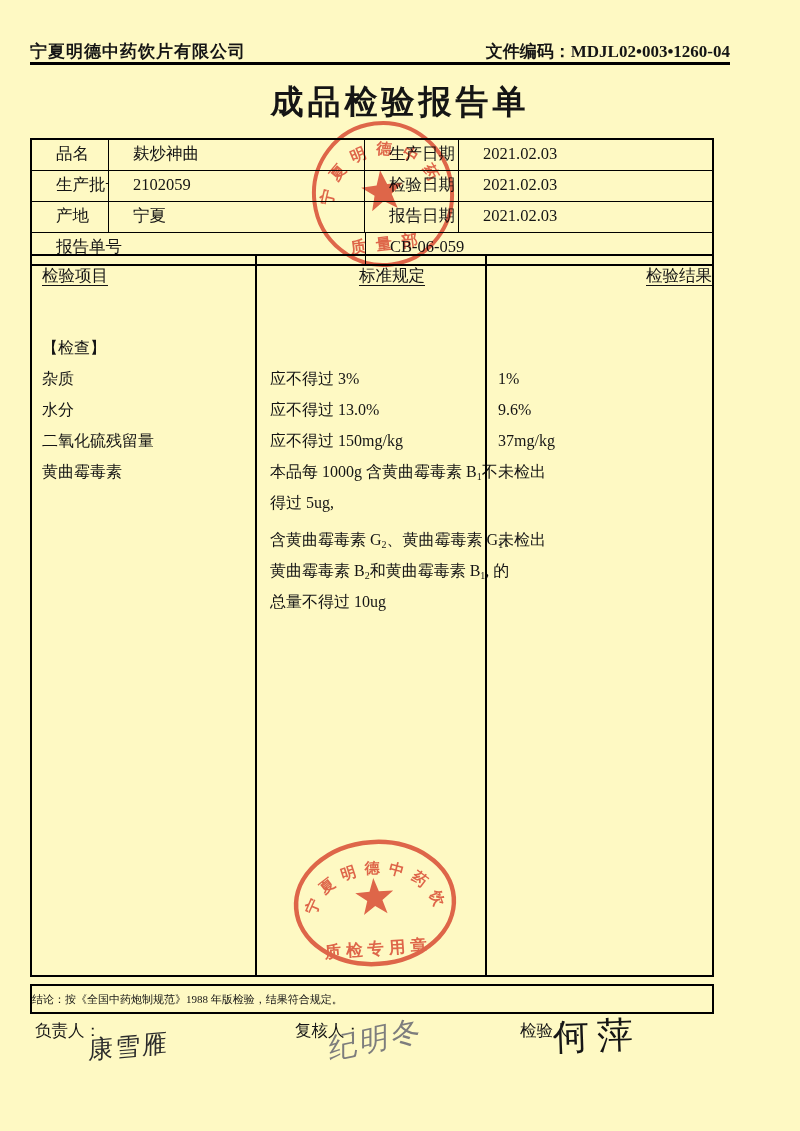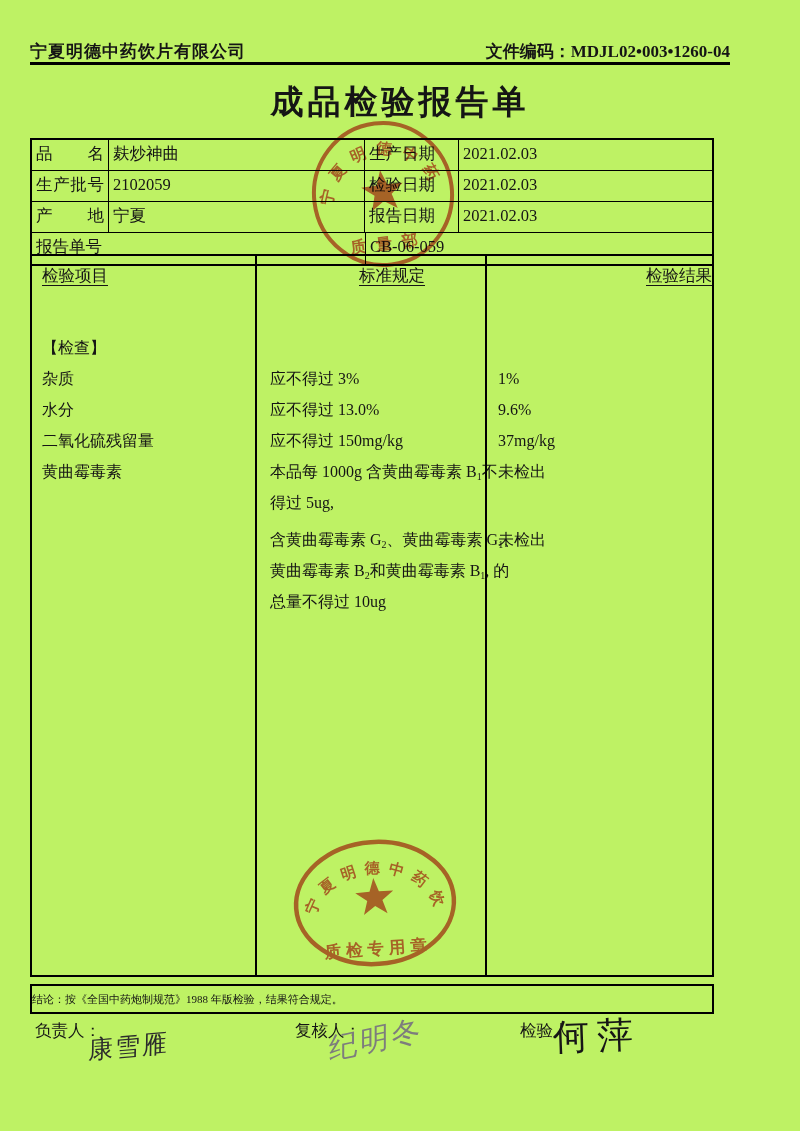--- a/index.html
+++ b/index.html
@@ -1,32 +1,32 @@
 <!DOCTYPE html>
 <html><head>
 <meta charset="utf-8">
 <style>
   html,body{margin:0;padding:0;background:#888;}
-  .page{position:relative;width:800px;height:1131px;margin:0 auto;background:#bef264;
+  .page{position:relative;width:800px;height:1131px;margin:0 auto;background:#fef9c3;
         font-family:"Liberation Serif","DejaVu Serif",serif;color:#151515;overflow:hidden;}
 
   
   .hdr-left{position:absolute;left:30px;top:40px;font-size:17px;font-weight:bold;letter-spacing:1px;}
   .hdr-right{position:absolute;right:70px;top:40px;font-size:17px;font-weight:bold;}
   .hdr-rule{position:absolute;left:30px;top:62px;width:700px;height:2.5px;background:#000;}
 
   
   .title{position:absolute;left:0;top:80px;width:100%;text-align:center;font-size:33px;font-weight:bold;
          letter-spacing:4px;font-family:"Liberation Sans","DejaVu Sans",sans-serif;}
 
   
   .info{position:absolute;left:30px;top:138px;width:684px;border:2px solid #000;box-sizing:border-box;background:transparent;}
   .irow{display:flex;height:31px;border-bottom:1.5px solid #000;box-sizing:border-box;}
   .irow:last-child{border-bottom:none;}
-  .icell{box-sizing:border-box;padding:0 4px;font-size:16.5px;line-height:28px;overflow:hidden;white-space:nowrap;}
+  .icell{box-sizing:border-box;padding:0 24px;font-size:16.5px;line-height:28px;overflow:hidden;white-space:nowrap;}
   .icell + .icell{border-left:1.5px solid #000;}
   .c-label{width:76px;text-align:justify;text-align-last:justify;}
   .c-value{width:256px;}
   .c-label2{width:94px;}
   .c-value2{flex:1;}
   .c-repno{width:333px;}
   .c-repval{flex:1;}
 
   
   .tests{position:absolute;left:30px;top:254px;width:684px;height:723px;border:2px solid #000;box-sizing:border-box;}

